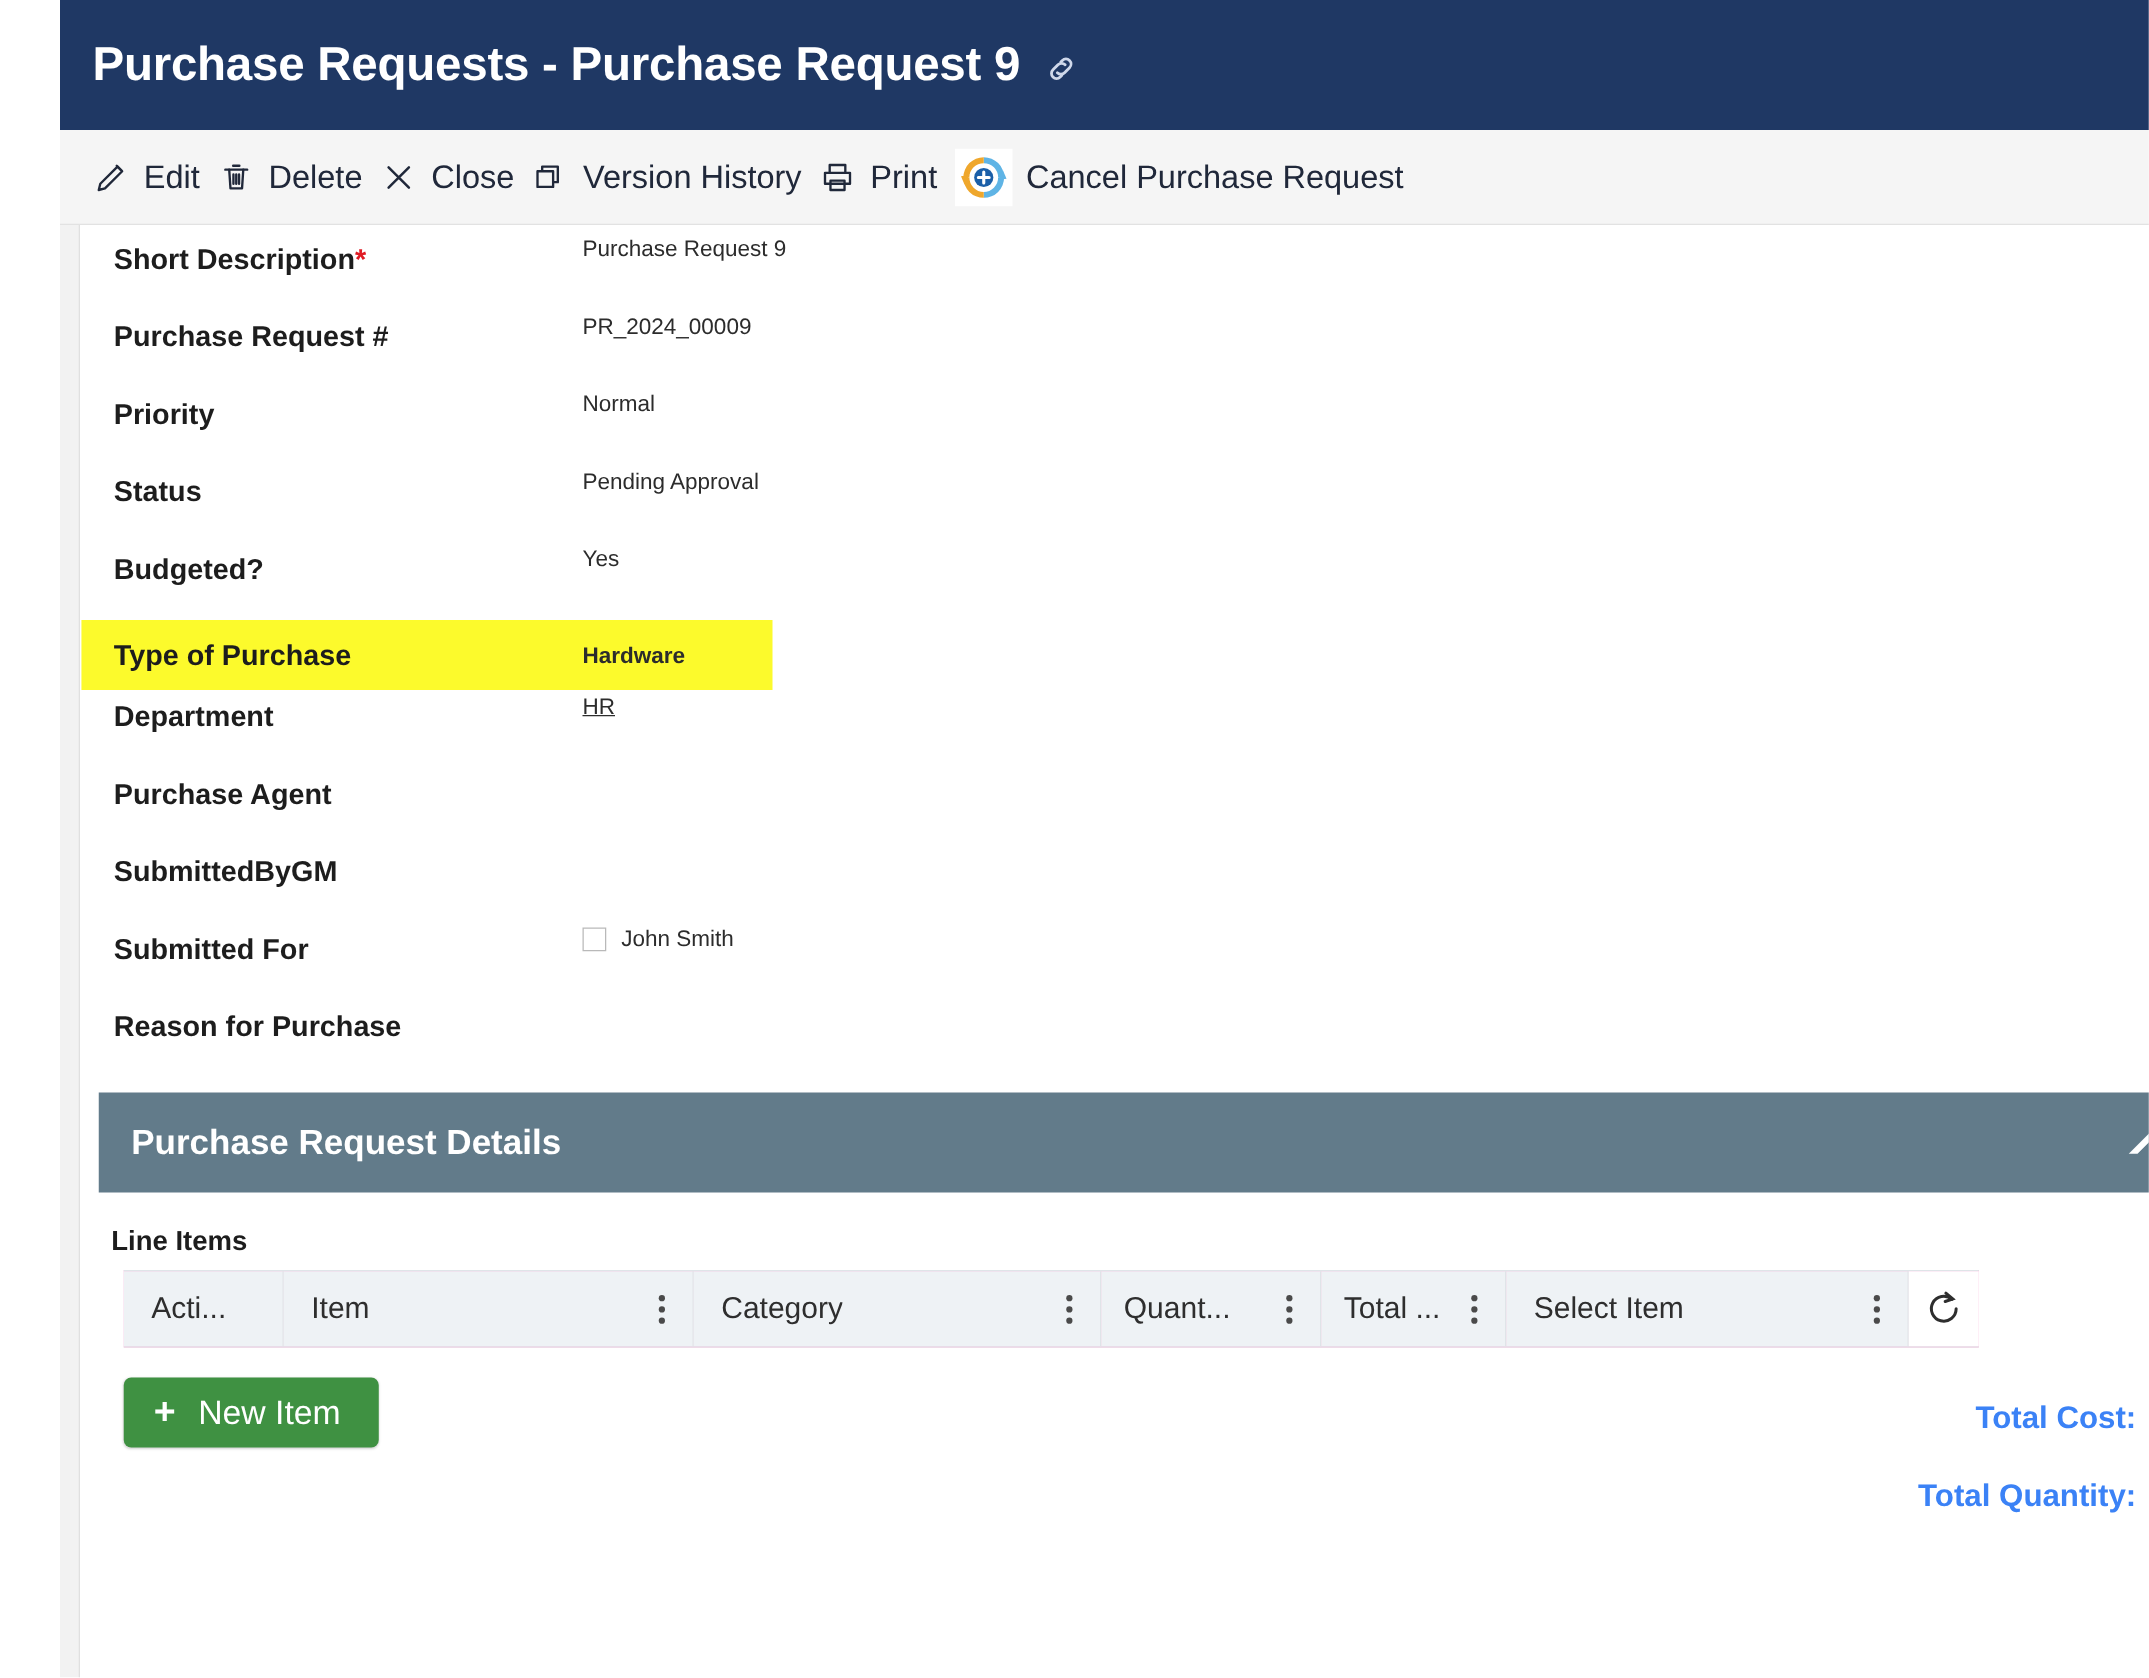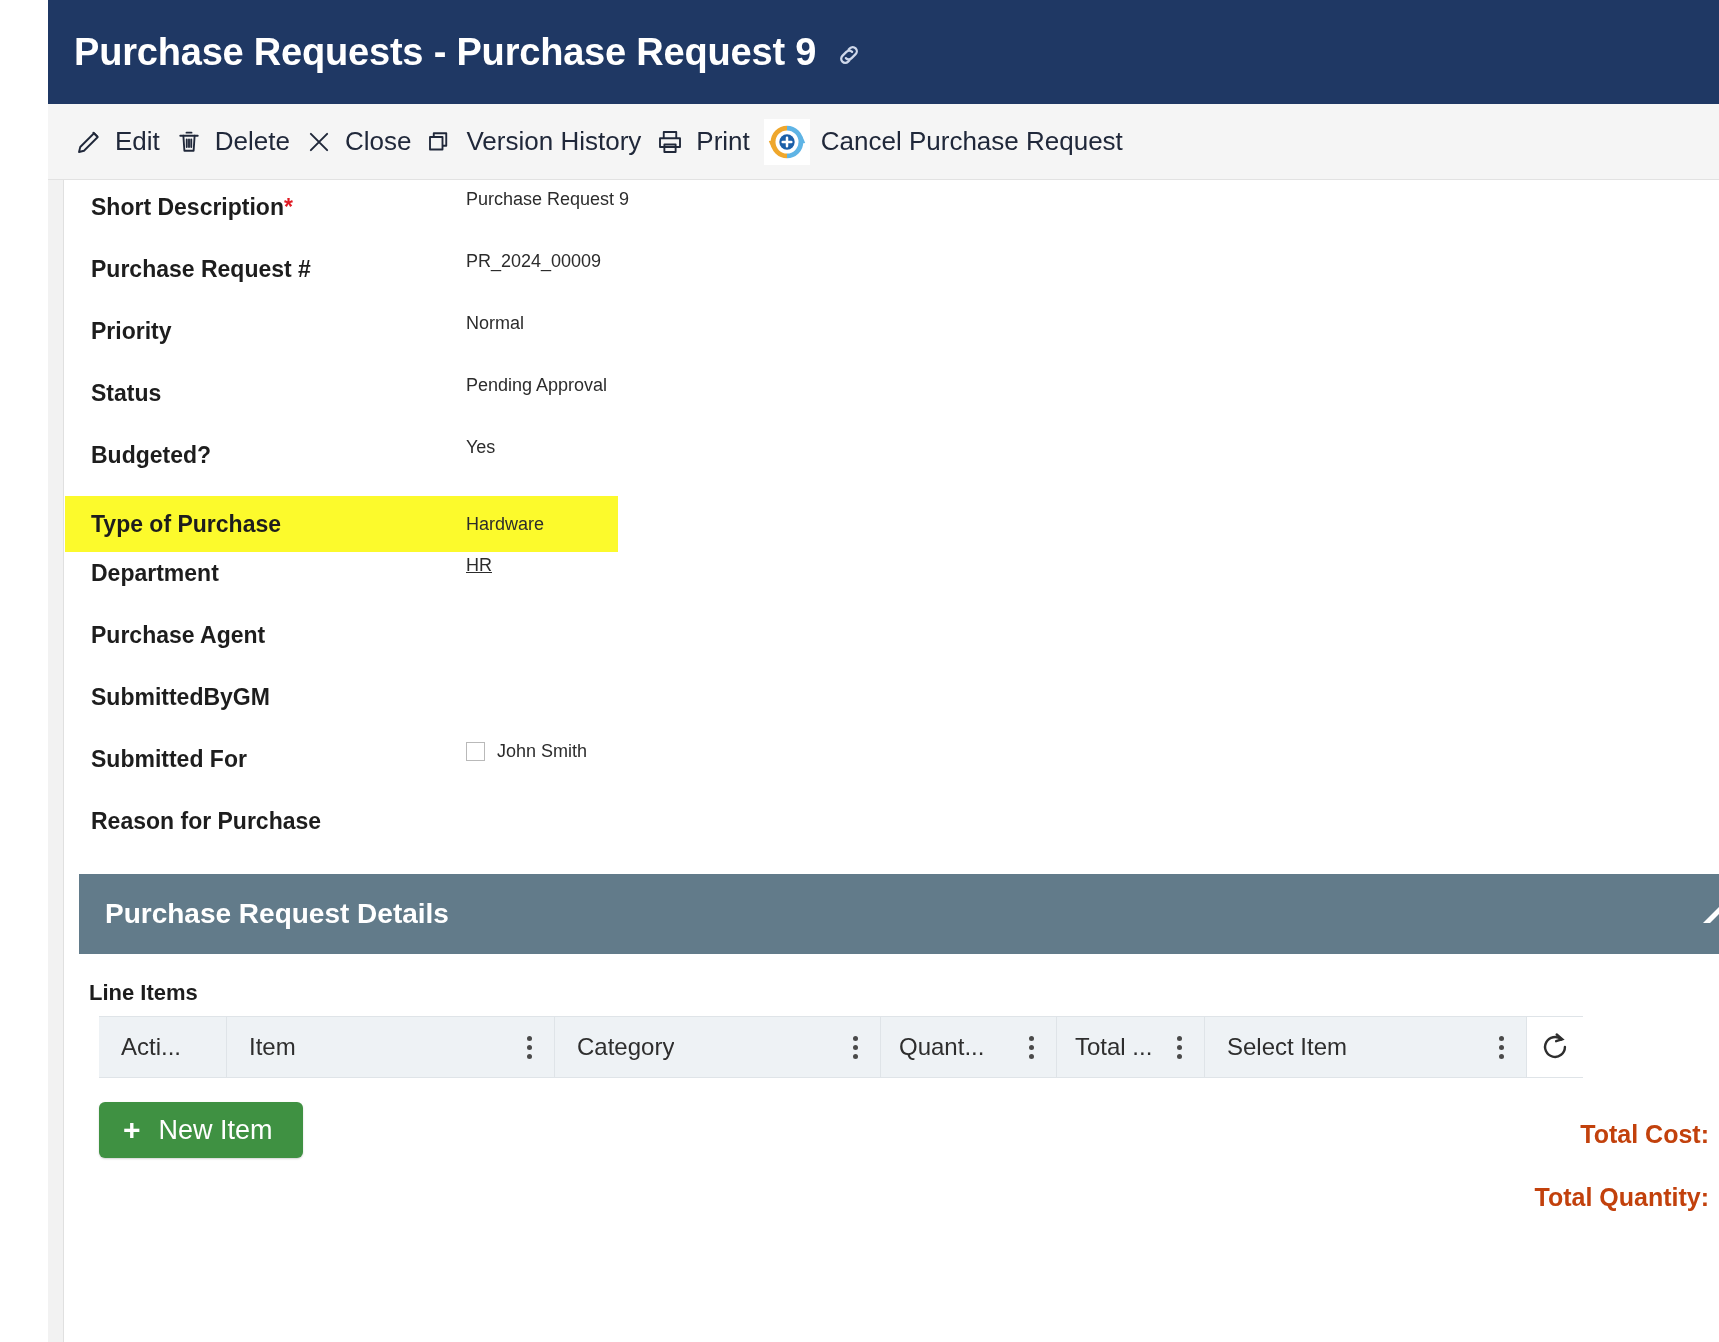--- a/index.html
+++ b/index.html
@@ -110,21 +110,21 @@
     white-space: nowrap;
   }
   .frow.highlight .flabel { padding-top: 0; }
   .req { color: #e01b24; font-weight: bold; }
   .fvalue {
     font-size: 18px;
     color: #2c2c2c;
     padding-top: 3px;
     white-space: nowrap;
   }
-  .frow.highlight .fvalue { padding-top: 0; }
+  .frow.highlight .fvalue { padding-top: 0; font-weight: bold; }
   .fvalue.link {
     text-decoration: underline;
     color: #2c2c2c;
     cursor: pointer;
   }
   .checkbox-value { display: flex; align-items: center; gap: 12px; padding-top: 3px; }
   .cbox {
     width: 19px; height: 19px;
     border: 1px solid #b9b9b9;
     background: #ffffff;
@@ -228,21 +228,21 @@
     align-items: center;
     gap: 18px;
     cursor: pointer;
     box-shadow: 0 1px 2px rgba(0,0,0,0.18);
   }
   .new-item-btn .plus { font-size: 30px; line-height: 1; font-weight: bold; }
   .totals { text-align: right; padding-top: 18px; }
   .totals div {
     font-size: 25px;
     font-weight: bold;
-    color: #c2410c;
+    color: #3b82f6;
     margin-bottom: 34px;
     white-space: nowrap;
   }
 </style>
 </head>
 <body>
 
 <div class="page">
 
   <div class="titlebar">

